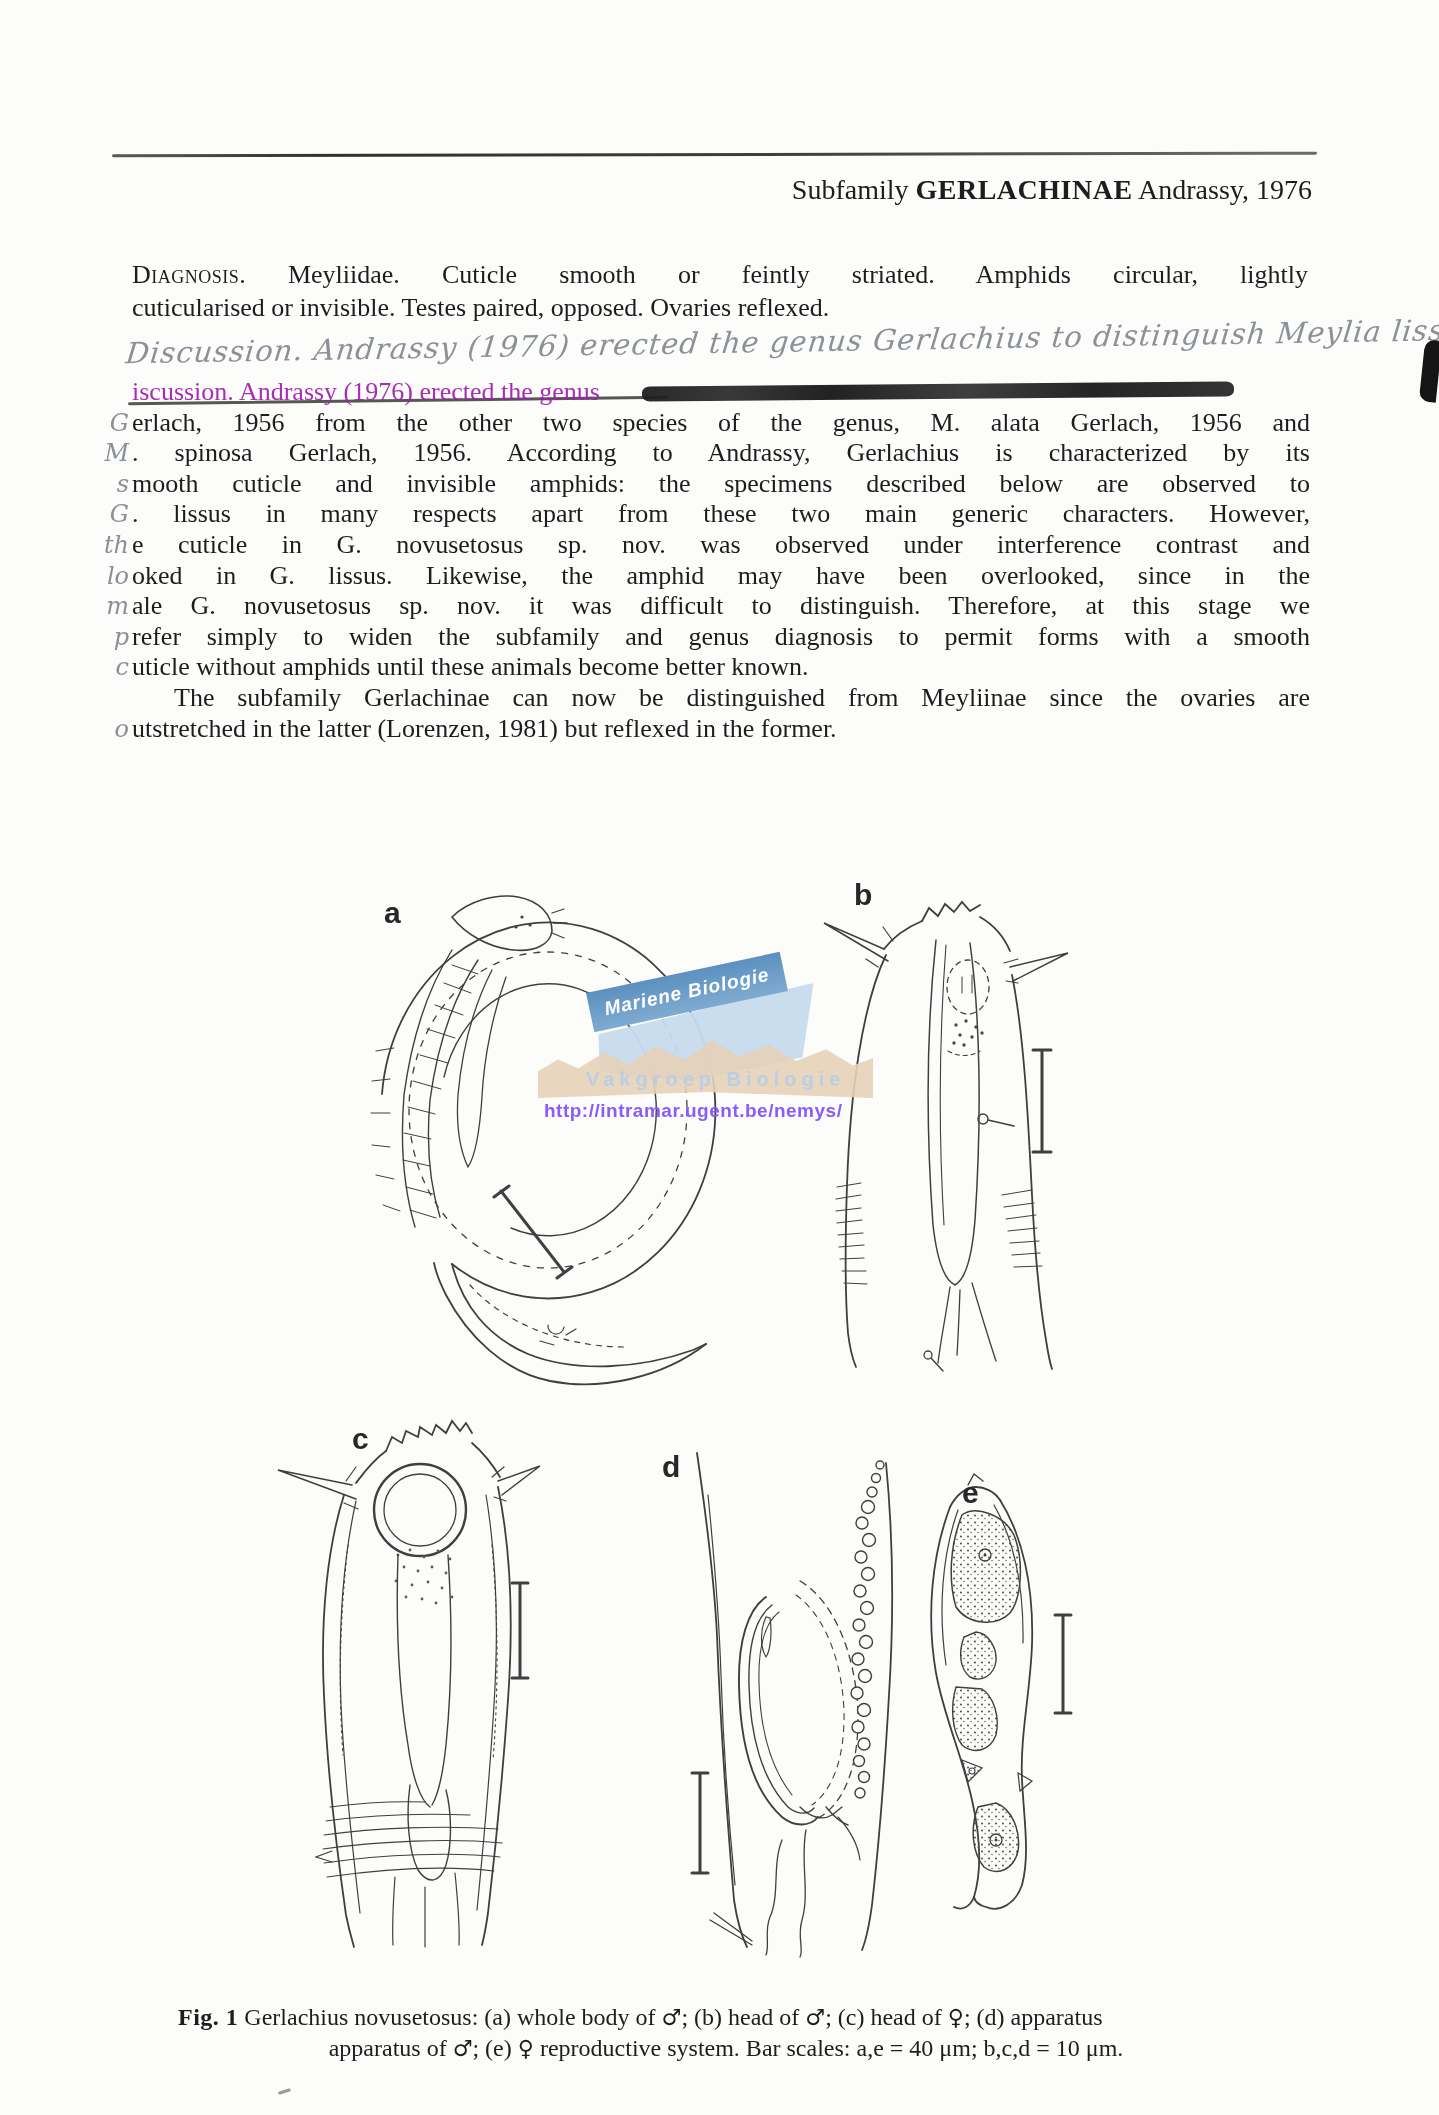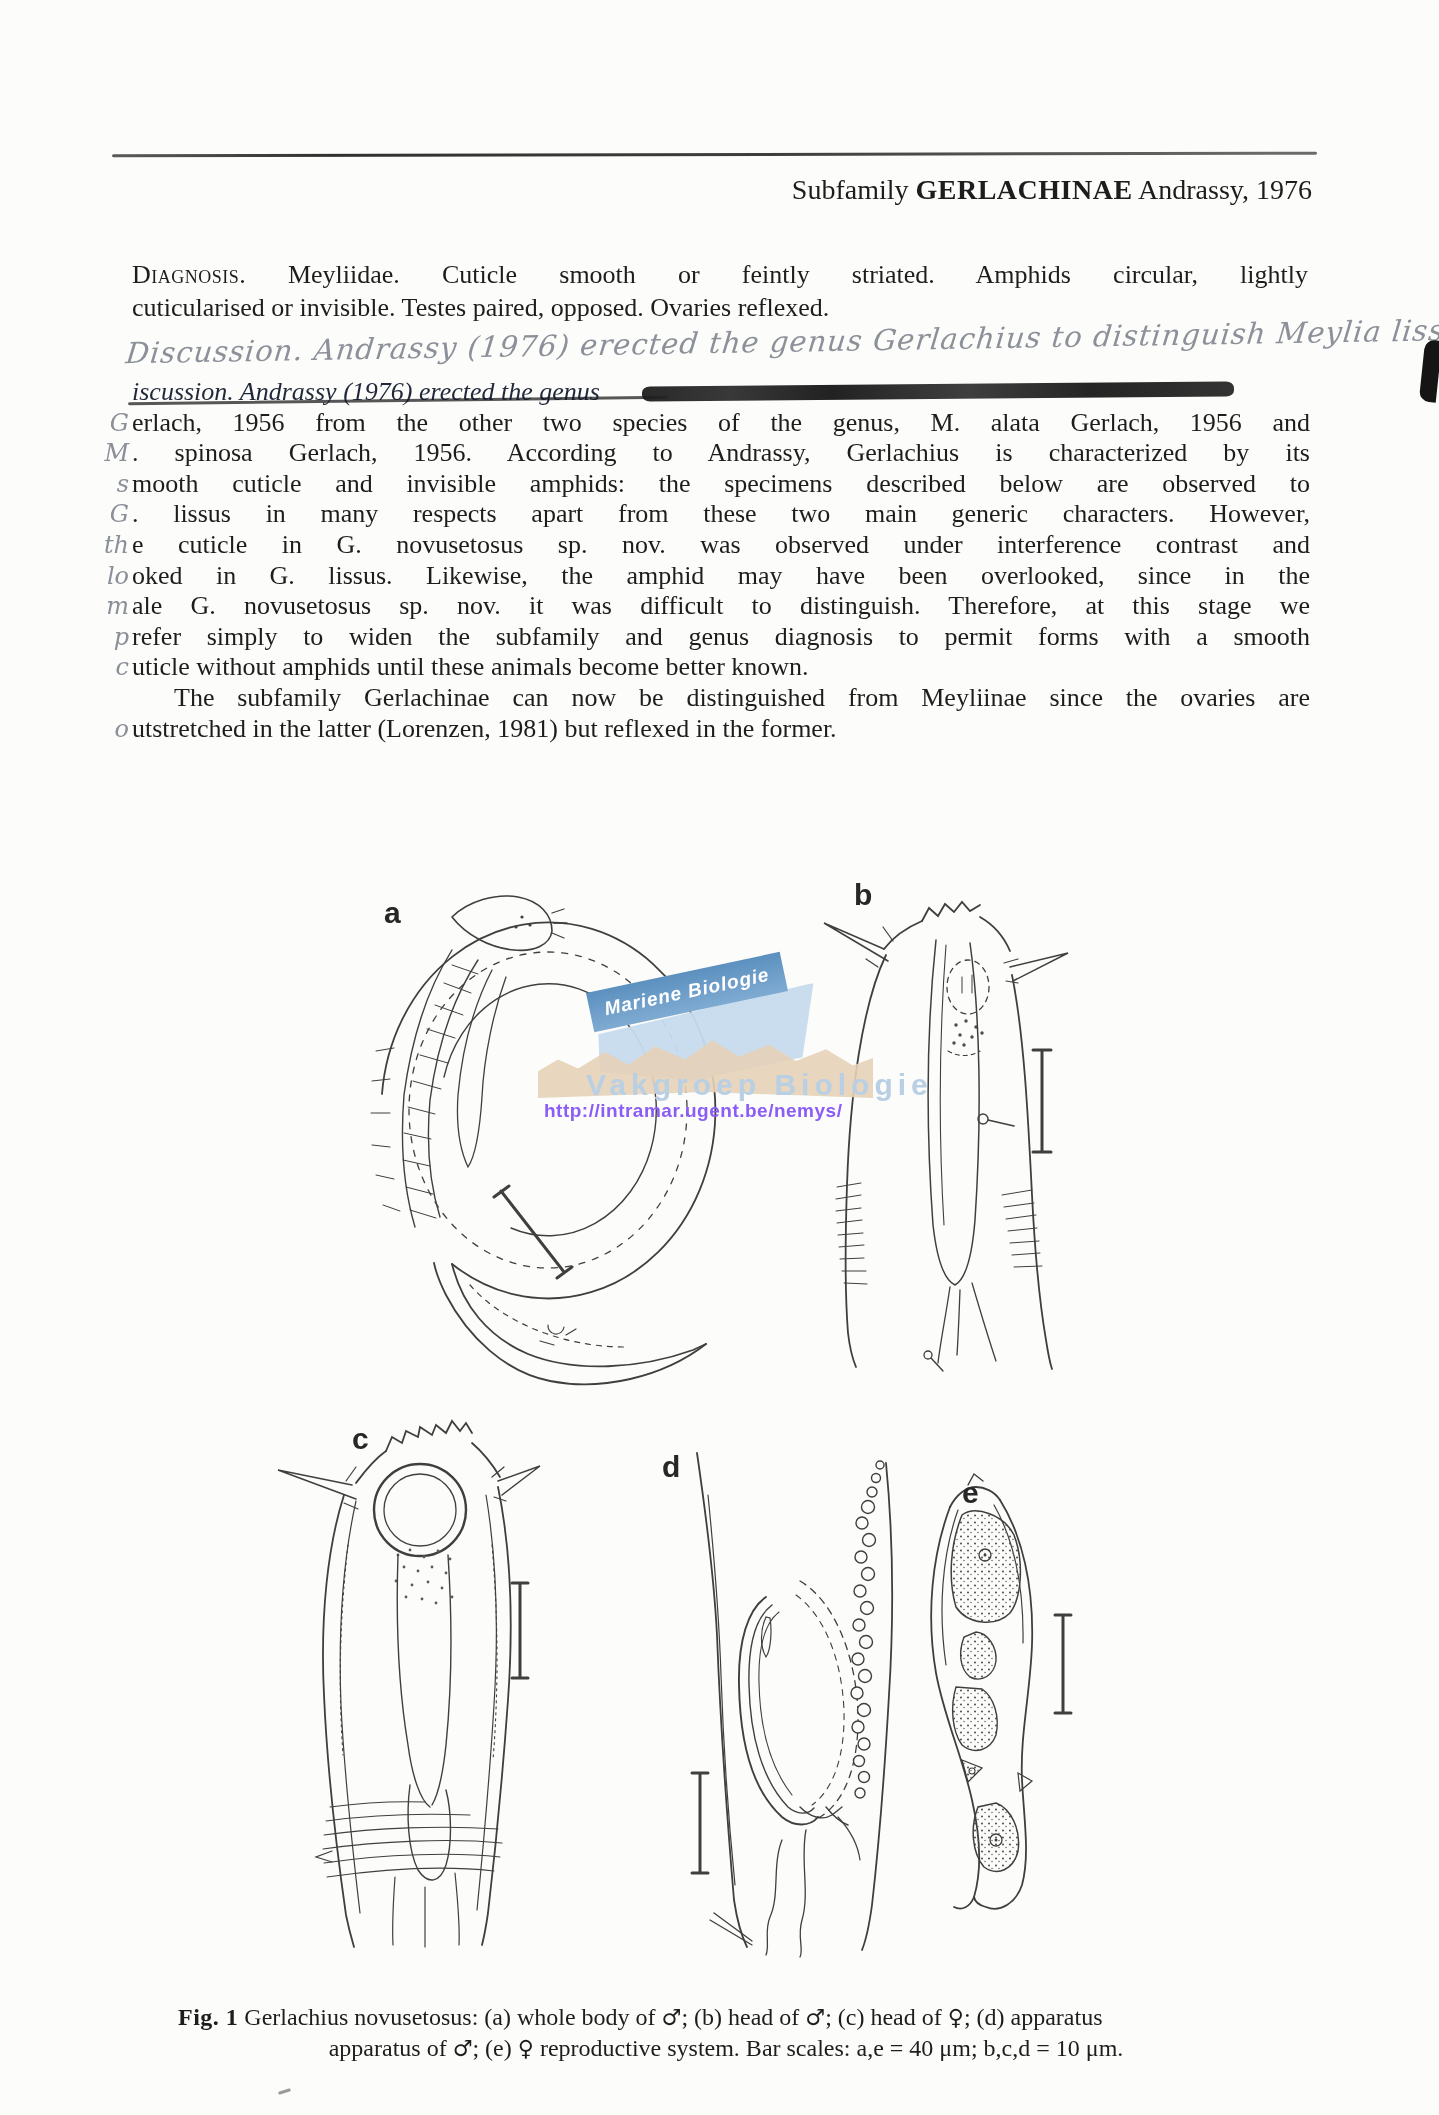--- a/index.html
+++ b/index.html
@@ -15,21 +15,21 @@
   .heading{position:absolute;left:112px;top:174px;width:1200px;text-align:right;font-size:28px;}
 
   .diagnosis{position:absolute;left:132px;top:215px;width:1176px;font-size:26px;margin-top:43px;}
   .discussion{position:absolute;left:98px;top:377px;width:1212px;font-size:26px;}
   .pline{display:flex;height:33px;line-height:33px;}
   .discussion .pline{height:30.6px;line-height:30.6px;}
   .pmargin{width:34px;text-align:right;padding-right:3px;box-sizing:border-box;flex:none;}
   .ptext{display:block;flex:1;text-align:justify;text-align-last:justify;}
   .pline.nojust .ptext{text-align-last:left;}
   .ptext.ind{text-indent:42px;}
-  .pline.struck .ptext{color:#0f172a;text-align-last:left;opacity:.92;font-style:italic;}
+  .pline.struck .ptext{color:#a21caf;text-align-last:left;opacity:.92;}
 
   .it{}
   .bd{font-weight:bold;letter-spacing:.5px;}
   .sc{font-variant:small-caps;letter-spacing:.5px;}
   .sym{font-family:"DejaVu Sans",sans-serif;font-size:.92em;}
   .hw{font-family:"DejaVu Serif",serif;font-style:italic;color:#8a8f98;font-size:24px;}
 
   .annotation{position:absolute;left:126px;top:325px;width:1290px;font-size:29px;white-space:nowrap;
               font-family:"DejaVu Serif",serif;font-style:italic;color:#7f858f;opacity:.9;
               transform:rotate(-1.0deg) skewX(-7deg);letter-spacing:1px;}
@@ -55,21 +55,21 @@
   .wm-sail{position:absolute;left:596px;top:1000px;width:225px;height:78px;background:#c6dbee;opacity:.95;
            clip-path:polygon(2% 22%,100% 0%,90% 92%,40% 100%,0% 70%);transform:rotate(-9deg);}
   .wm-ribbon{position:absolute;left:588px;top:972px;width:198px;height:40px;transform:rotate(-12deg);
              background:linear-gradient(180deg,#5c90bf,#7fabd2);display:flex;align-items:center;justify-content:center;}
   .wm-ribbon span{color:#fff;font-family:"Liberation Sans",sans-serif;font-weight:bold;font-style:italic;
                   font-size:19px;letter-spacing:1px;white-space:nowrap;}
   .wm-land{position:absolute;left:538px;top:1024px;width:335px;height:74px;background:#e5d1b8;opacity:.9;
            clip-path:polygon(0 64%,6% 48%,12% 60%,20% 38%,27% 55%,35% 30%,44% 48%,52% 22%,60% 44%,69% 28%,
                              77% 50%,86% 34%,94% 56%,100% 46%,100% 100%,50% 92%,0 100%);}
   .wm-dept{position:absolute;left:586px;top:1068px;font-family:"Liberation Sans",sans-serif;font-weight:bold;
-           font-size:30px;letter-spacing:5px;color:#b9cfe4;white-space:nowrap;}
+           font-size:20px;letter-spacing:5px;color:#b9cfe4;white-space:nowrap;}
   .wm-url{position:absolute;left:544px;top:1100px;font-family:"Liberation Sans",sans-serif;font-weight:bold;
           font-size:19px;letter-spacing:.5px;color:#8b5cf6;white-space:nowrap;}
 
   .caption{position:absolute;left:178px;top:2002px;width:1096px;font-size:24px;line-height:30px;}
   .caption .l2{text-align:center;}
 </style>
 </head>
 <body>
 
 <div class="page">

